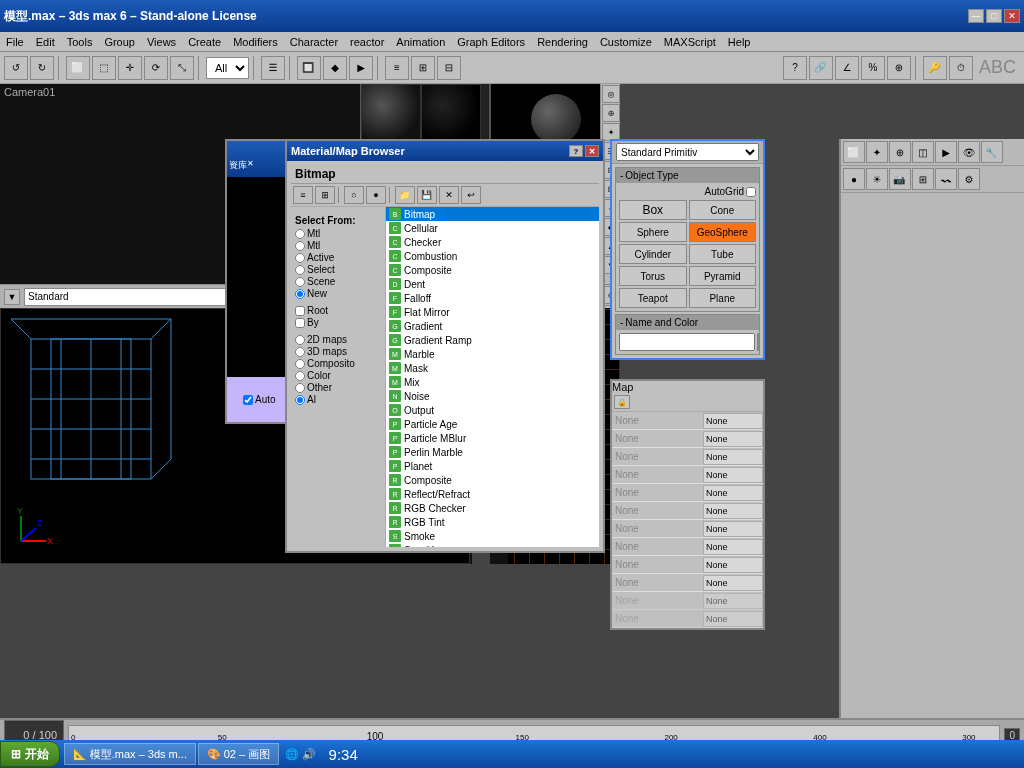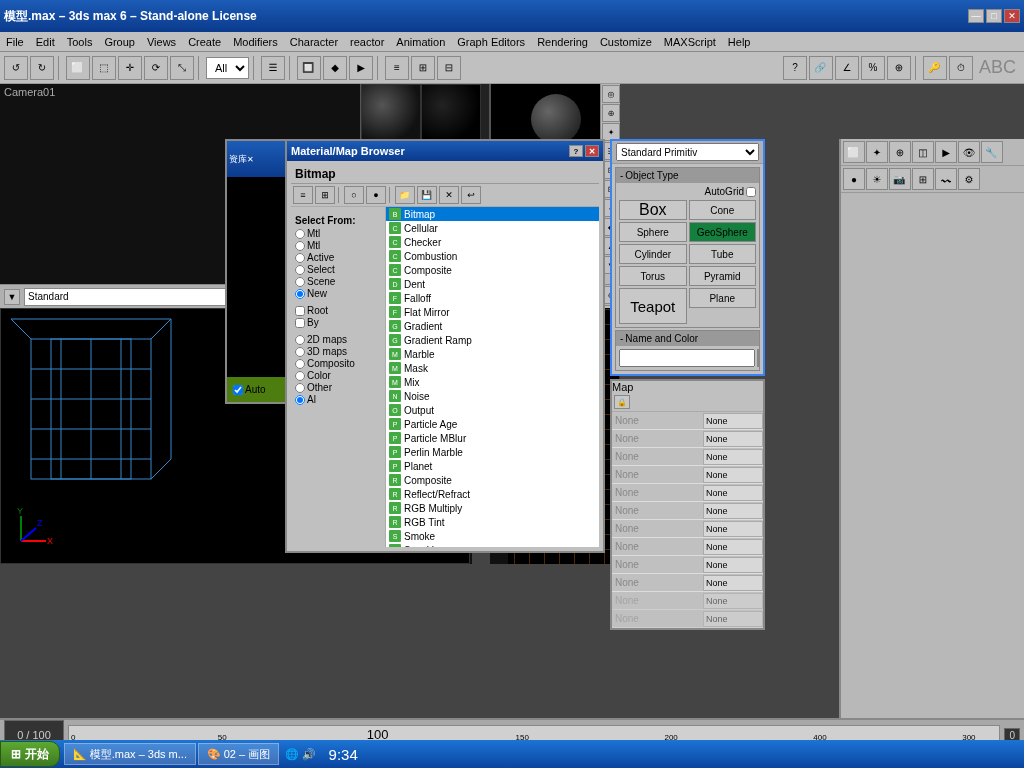--- a/index.html
+++ b/index.html
@@ -180,21 +180,21 @@
       top: 55px; left: 225px;
       width: 65px;
       background: #c0c0c0;
       border: 2px solid #888;
       z-index: 99;
     }
     #mat-viewer .dialog-title {
       background: linear-gradient(to bottom, #1c5cb7, #0a3a8c);
       color: white;
       height: 14px;
-      display: flex; align-items: center;
+      display: flex; align-items: flex-start;
       padding: 18px 2px;
       font-size: 9px;
     }
     #mat-viewer-content {
       width: 100%;
       height: 200px;
       background: #000;
       position: relative;
     }
     .map-row {
@@ -665,21 +665,21 @@
           <div class="map-item">
             <div class="map-icon">R</div>
             <span>Composite</span>
           </div>
           <div class="map-item">
             <div class="map-icon">R</div>
             <span>Reflect/Refract</span>
           </div>
           <div class="map-item">
             <div class="map-icon">R</div>
-            <span>RGB Multiply</span>
+            <span>RGB Checker</span>
           </div>
           <div class="map-item">
             <div class="map-icon">R</div>
             <span>RGB Tint</span>
           </div>
           <div class="map-item">
             <div class="map-icon">S</div>
             <span>Smoke</span>
           </div>
           <div class="map-item">
@@ -694,21 +694,21 @@
 
   <div id="mat-viewer">
     <div class="dialog-title">
       <span>资库</span>
       <span style="font-size:8px;">✕</span>
     </div>
 
     <div id="mat-viewer-content">
     </div>
 
-    <div style="padding:6px;background:#4d7c0f;">
+    <div style="padding:16px;background:#c4b5fd;">
       <div class="checkbox-item">
           <input type="checkbox" checked="" style="">
           <span style="font-size:10px;">Auto</span>
         </div>
     </div>
   </div>
 
   <div id="std-material-panel">
     <div style="background:#b0b0b0;padding:2px 4px;font-size:10px;border-bottom:1px solid #999;display:flex;align-items:center;gap:4px;">
       <select style="font-size:10px;height:18px;flex:1;">
@@ -721,29 +721,29 @@
         <div style="background:#999;padding:2px 4px;font-size:10px;display:flex;align-items:center;gap:2px;cursor:pointer;">
           <span>-</span>
           <span>Object Type</span>
         </div>
         <div style="padding:3px;">
           <div style="display:flex;align-items:center;justify-content:flex-end;margin-bottom:3px;font-size:10px;">
             <span>AutoGrid</span>
             <input type="checkbox" style="width: 10px; height: 10px; margin-left: 2px;">
           </div>
           <div style="display:grid;grid-template-columns:1fr 1fr;gap:2px;">
-            <button style="font-size:16px;height:20px;background:#c8c8c8;border:1px solid #888;cursor:pointer;">Box</button>
+            <button style="font-size:12px;height:20px;background:#c8c8c8;border:1px solid #888;cursor:pointer;">Box</button>
             <button style="font-size:10px;height:20px;background:#c8c8c8;border:1px solid #888;cursor:pointer;">Cone</button>
             <button style="font-size:10px;height:20px;background:#c8c8c8;border:1px solid #888;cursor:pointer;">Sphere</button>
-            <button style="font-size:10px;height:20px;background:#15803d;border:1px solid #888;cursor:pointer;">GeoSphere</button>
+            <button style="font-size:10px;height:20px;background:#f97316;border:1px solid #888;cursor:pointer;">GeoSphere</button>
             <button style="font-size:10px;height:20px;background:#c8c8c8;border:1px solid #888;cursor:pointer;">Cylinder</button>
             <button style="font-size:10px;height:20px;background:#c8c8c8;border:1px solid #888;cursor:pointer;">Tube</button>
             <button style="font-size:10px;height:20px;background:#c8c8c8;border:1px solid #888;cursor:pointer;">Torus</button>
             <button style="font-size:10px;height:20px;background:#c8c8c8;border:1px solid #888;cursor:pointer;">Pyramid</button>
-            <button style="font-size:15px;height:36px;background:#c8c8c8;border:1px solid #888;cursor:pointer;">Teapot</button>
+            <button style="font-size:10px;height:20px;background:#c8c8c8;border:1px solid #888;cursor:pointer;">Teapot</button>
             <button style="font-size:10px;height:20px;background:#c8c8c8;border:1px solid #888;cursor:pointer;">Plane</button>
           </div>
         </div>
       </div>
 
       <div style="background:#c0c0c0;border:1px solid #888;">
         <div style="background:#999;padding:2px 4px;font-size:10px;display:flex;align-items:center;gap:2px;cursor:pointer;">
           <span>-</span>
           <span>Name and Color</span>
         </div>
@@ -842,25 +842,25 @@
       <div class="tb-btn" style="width:16px;height:16px;font-size:8px;">▶▶</div>
       <div class="tb-btn" style="width:16px;height:16px;font-size:8px;">▶|</div>
     </div>
     <div style="display:flex;align-items:center;gap:2px;margin-left:auto;">
       <div class="tb-btn" style="width:16px;height:16px;font-size:8px;">⏹</div>
       <div class="tb-btn" style="width:16px;height:16px;font-size:8px;">🔑</div>
     </div>
   </div>
 
   <div style="position:absolute;bottom:28px;left:0;right:0;height:32px;background:#a8a8a8;border-top:2px solid #888;display:flex;align-items:center;padding:0 4px;gap:4px;z-index:5;">
-    <div style="background:#333;color:#ccc;padding:8px 6px;font-size:11px;border:1px solid #666;min-width:60px;text-align:center;">0 / 100</div>
+    <div style="background:#333;color:#ccc;padding:8px 6px;font-size:11px;border:1px solid #666;min-width:60px;text-align:right;">0 / 100</div>
     <div style="flex:1;height:20px;background:#d0d0d0;border:1px solid #888;position:relative;">
       <span style="position:absolute;left:2px;bottom:2px;font-size:8px;">0</span>
       <span style="position:absolute;left:16%;bottom:2px;font-size:8px;">50</span>
-      <span style="position:absolute;left:32%;bottom:2px;font-size:13px;text-align:right;">100</span>
+      <span style="position:absolute;left:32%;bottom:2px;font-size:10px;text-align:right;">100</span>
       <span style="position:absolute;left:48%;bottom:2px;font-size:8px;">150</span>
       <span style="position:absolute;left:64%;bottom:2px;font-size:8px;">200</span>
       <span style="position:absolute;left:80%;bottom:2px;font-size:8px;">400</span>
       <span style="position:absolute;left:96%;bottom:2px;font-size:8px;">300</span>
     </div>
     <div style="background:#333;color:#ccc;padding:1px 4px;font-size:10px;border:1px solid #666;">0</div>
   </div>
 </div>
 
 <div id="taskbar">

